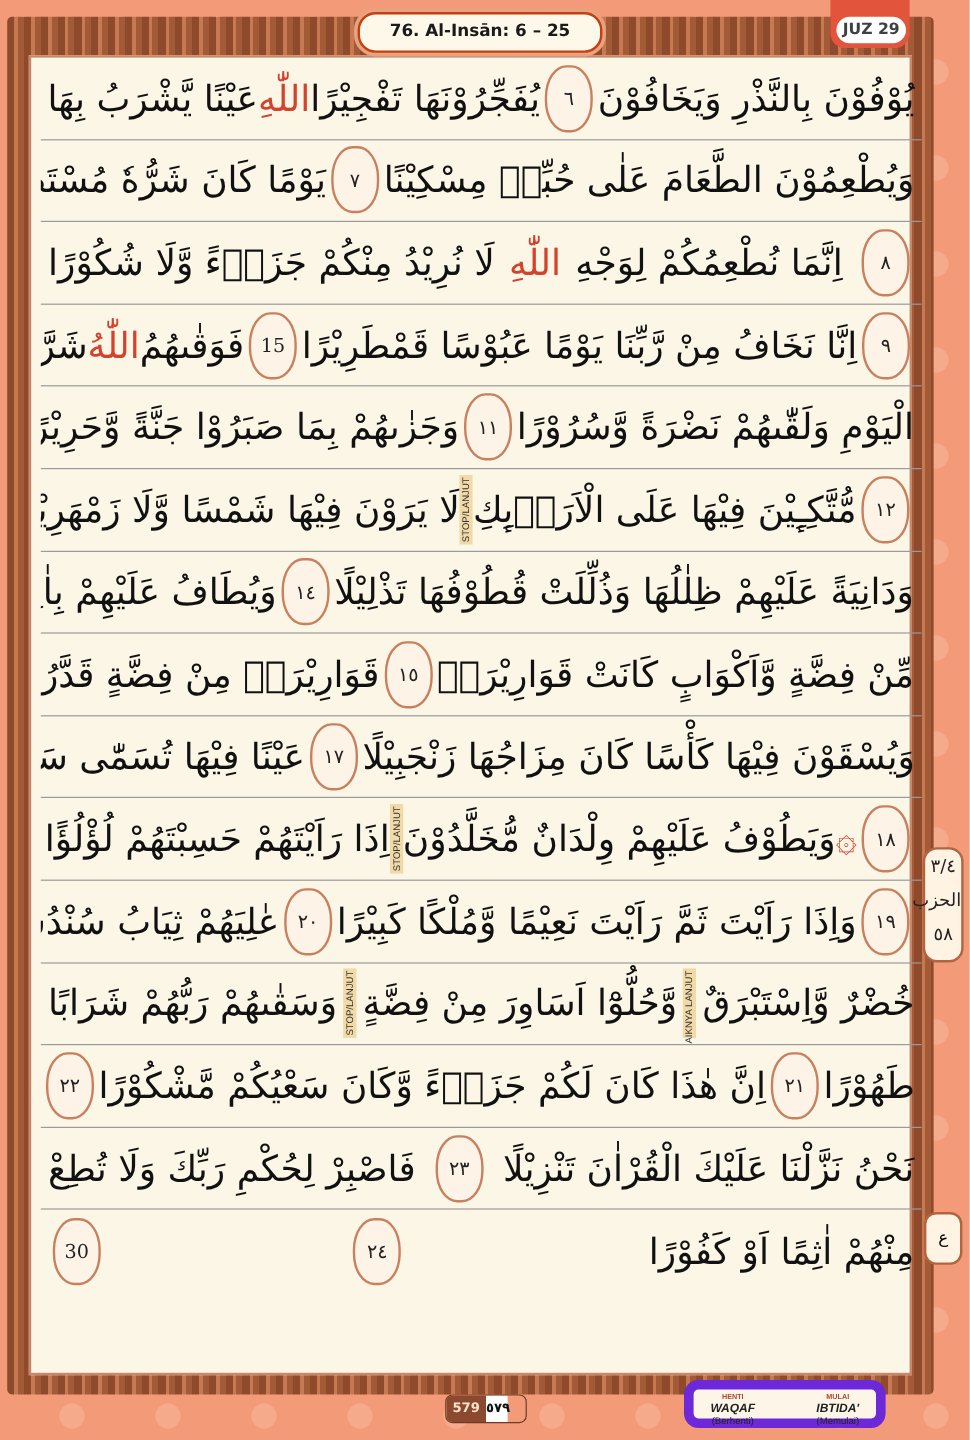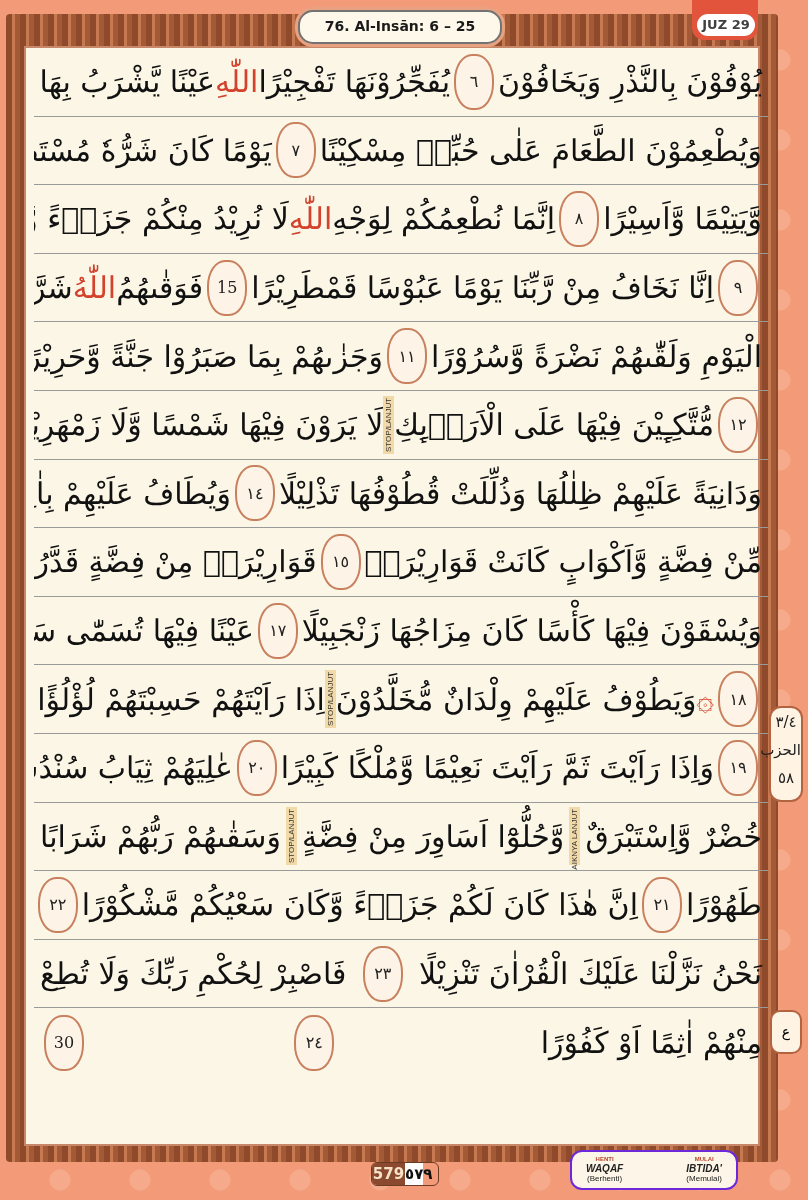--- a/index.html
+++ b/index.html
@@ -22,21 +22,21 @@
     border-radius:4px;
   }
   .frame-inner {
     position:absolute; left:18px; top:32px; width:736px; height:1100px;
     background:#fbf6e6;
     border:2px solid #c9876a;
     box-sizing:border-box;
   }
   .header-title {
     position:absolute; left:298px; top:10px; width:200px; height:30px;
-    background:#fdf8ea; border:2px solid #737373; border-radius:15px;
+    background:#fdf8ea; border:2px solid #c2410c; border-radius:15px;
     text-align:center; line-height:28px; font-weight:bold; font-size:14px; color:#1a1a1a;
     box-shadow:0 0 0 3px #e8a282;
   }
   .juz-tab {
     position:absolute; left:692px; top:0; width:66px; height:40px;
     background:#e2543b; border-radius:0 0 12px 12px;
   }
   .juz-badge {
     position:absolute; left:697px; top:14px; width:58px; height:22px;
     background:#fff; border-radius:11px; text-align:center; line-height:22px;
@@ -71,27 +71,27 @@
     text-align:center; font-size:15px; color:#222; line-height:28px; direction:rtl;
   }
   .ruku {
     position:absolute; left:770px; top:1010px; width:28px; height:40px;
     background:#fff4e4; border:2px solid #b26441; border-radius:10px;
     text-align:center; line-height:40px; font-size:14px;
   }
   .page-num {
     position:absolute; left:371px; top:1162px; width:66px; height:22px;
     border:1px solid #6d3a24; border-radius:6px; overflow:hidden; display:flex;
-    font-size:15px; font-weight:bold;
+    font-size:11px; font-weight:bold;
   }
   .page-num .latin { width:33px; background:#8b4a2f; color:#f7e3c8; text-align:center; line-height:22px;}
   .page-num .arabic { width:18px; background:#fff; color:#111; text-align:center; line-height:22px;}
   .legend {
     position:absolute; left:570px; top:1150px; width:168px; height:40px;
-    background:#fdf6e8; border:2px solid #6d28d9; border-radius:12px;
+    background:#fdf6e8; border:8px solid #6d28d9; border-radius:12px;
     font-family:"Liberation Sans", sans-serif; color:#222; display:flex; justify-content:space-between;
     padding:2px 14px; box-sizing:border-box;
   }
   .legend .col { text-align:center; line-height:10px; }
   .legend .tiny { font-size:6px; color:#b4432c; font-weight:bold; }
   .legend .big { font-size:10px; font-weight:bold; font-style:italic; }
   .legend .sm { font-size:8px;text-align:center; }
 </style>
 </head>
 <body>
@@ -116,21 +116,20 @@
     <span class="seg">عَيْنًا يَّشْرَبُ بِهَا عِبَادُ</span>
   </div>
 
   <div class="line">
     <span class="seg">وَيُطْعِمُوْنَ الطَّعَامَ عَلٰى حُبِّهٖ مِسْكِيْنًا</span>
     <span class="ayah">٧</span>
     <span class="seg">يَوْمًا كَانَ شَرُّهٗ مُسْتَطِيْرًا</span>
   </div>
 
   <div class="line">
-    <span class="seg">وَّيَتِيْمًا وَّاَسِيْرًا</span>
     <span class="ayah">٨</span>
     <span class="seg">اِنَّمَا نُطْعِمُكُمْ لِوَجْهِ</span>
     <span class="seg allah">اللّٰهِ</span>
     <span class="seg">لَا نُرِيْدُ مِنْكُمْ جَزَاۤءً وَّلَا شُكُوْرًا</span>
   </div>
 
   <div class="line">
     <span class="ayah">٩</span>
     <span class="seg">اِنَّا نَخَافُ مِنْ رَّبِّنَا يَوْمًا عَبُوْسًا قَمْطَرِيْرًا</span>
     <span class="ayah">15</span>

